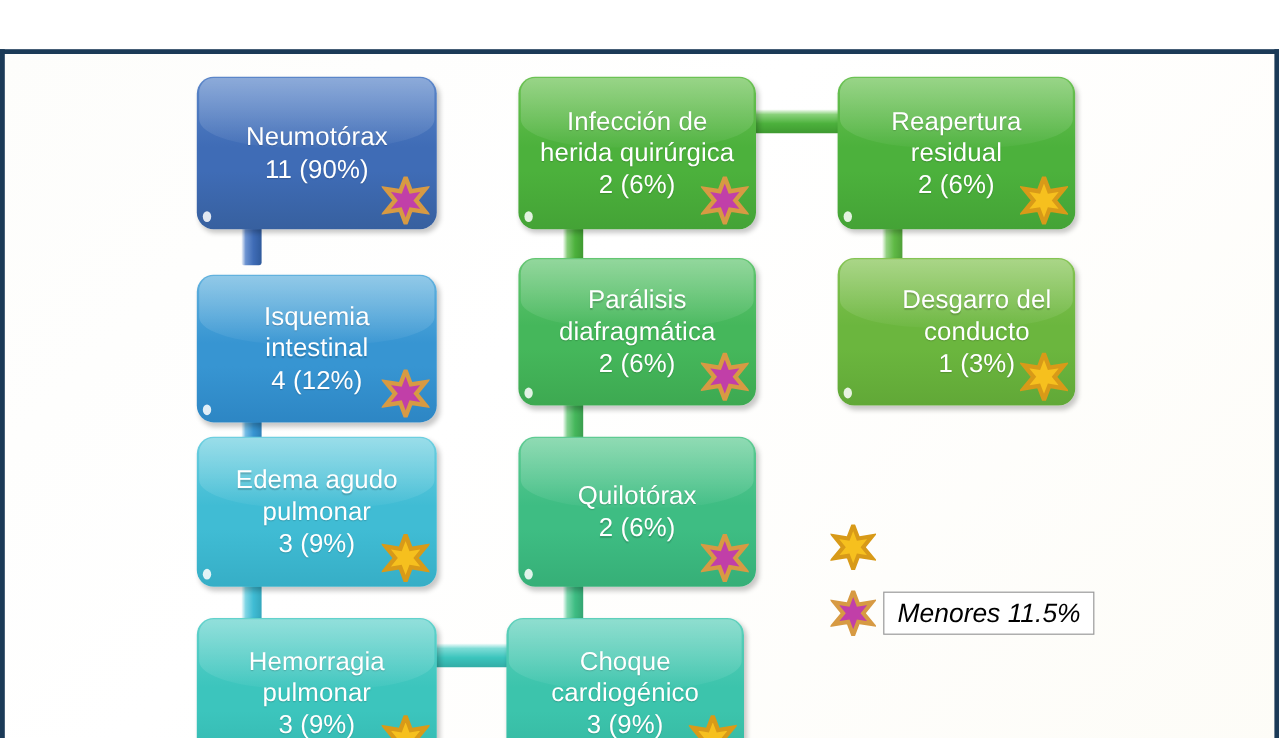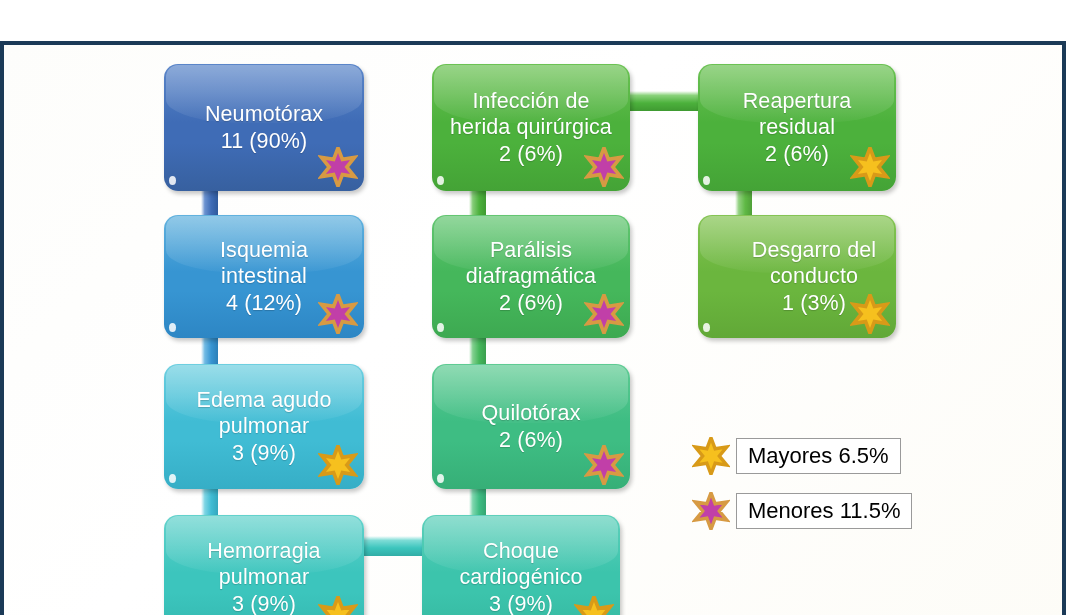--- a/index.html
+++ b/index.html
@@ -149,21 +149,21 @@
         <div class="lbl">
           <div>Neumotórax</div>
           <div>11 (90%)</div>
         </div>
         <div class="star">
           <svg viewBox="0 0 100 100">
             <polygon points="50.00,2.00 61.00,30.95 91.57,26.00 72.00,50.00 91.57,74.00 61.00,69.05 50.00,98.00 39.00,69.05 8.43,74.00 28.00,50.00 8.43,26.00 39.00,30.95" fill="#c13fa8" stroke="#d79a43" stroke-width="9" stroke-linejoin="miter"></polygon>
           </svg>
         </div>
       </div>
-      <div class="node" style="left: 160px; top: 170px; width: 200px; height: 123px; background: linear-gradient(rgb(98, 178, 222) 0%, rgb(55, 149, 210) 46%, rgb(55, 149, 210) 62%, rgb(45, 134, 196) 100%);">
+      <div class="node" style="left: 160px; top: 184px; width: 200px; height: 123px; background: linear-gradient(rgb(98, 178, 222) 0%, rgb(55, 149, 210) 46%, rgb(55, 149, 210) 62%, rgb(45, 134, 196) 100%);">
         <div class="lbl">
           <div>Isquemia</div>
           <div>intestinal</div>
           <div>4 (12%)</div>
         </div>
         <div class="star">
           <svg viewBox="0 0 100 100">
             <polygon points="50.00,2.00 61.00,30.95 91.57,26.00 72.00,50.00 91.57,74.00 61.00,69.05 50.00,98.00 39.00,69.05 8.43,74.00 28.00,50.00 8.43,26.00 39.00,30.95" fill="#c13fa8" stroke="#d79a43" stroke-width="9" stroke-linejoin="miter"></polygon>
           </svg>
         </div>
@@ -265,23 +265,22 @@
       </div>
     </div>
 
   <div id="legend">
       <div class="legend-row" style="left: 688px; top: 392px;">
         <div class="legend-star">
           <svg viewBox="0 0 100 100">
             <polygon points="50.00,2.00 61.00,30.95 91.57,26.00 72.00,50.00 91.57,74.00 61.00,69.05 50.00,98.00 39.00,69.05 8.43,74.00 28.00,50.00 8.43,26.00 39.00,30.95" fill="#f6c01e" stroke="#d89a18" stroke-width="9" stroke-linejoin="miter"></polygon>
           </svg>
         </div>
-        <div class="legend-box">Mayores 6.5%</div>
-      </div>
-      <div class="legend-row" style="left: 688px; top: 447px;">
+      </div>
+      <div class="legend-row" style="left: 688px; top: 447px; font-style: italic;">
         <div class="legend-star">
           <svg viewBox="0 0 100 100">
             <polygon points="50.00,2.00 61.00,30.95 91.57,26.00 72.00,50.00 91.57,74.00 61.00,69.05 50.00,98.00 39.00,69.05 8.43,74.00 28.00,50.00 8.43,26.00 39.00,30.95" fill="#c13fa8" stroke="#d79a43" stroke-width="9" stroke-linejoin="miter"></polygon>
           </svg>
         </div>
         <div class="legend-box">Menores 11.5%</div>
       </div>
     </div>
 
 </div>

